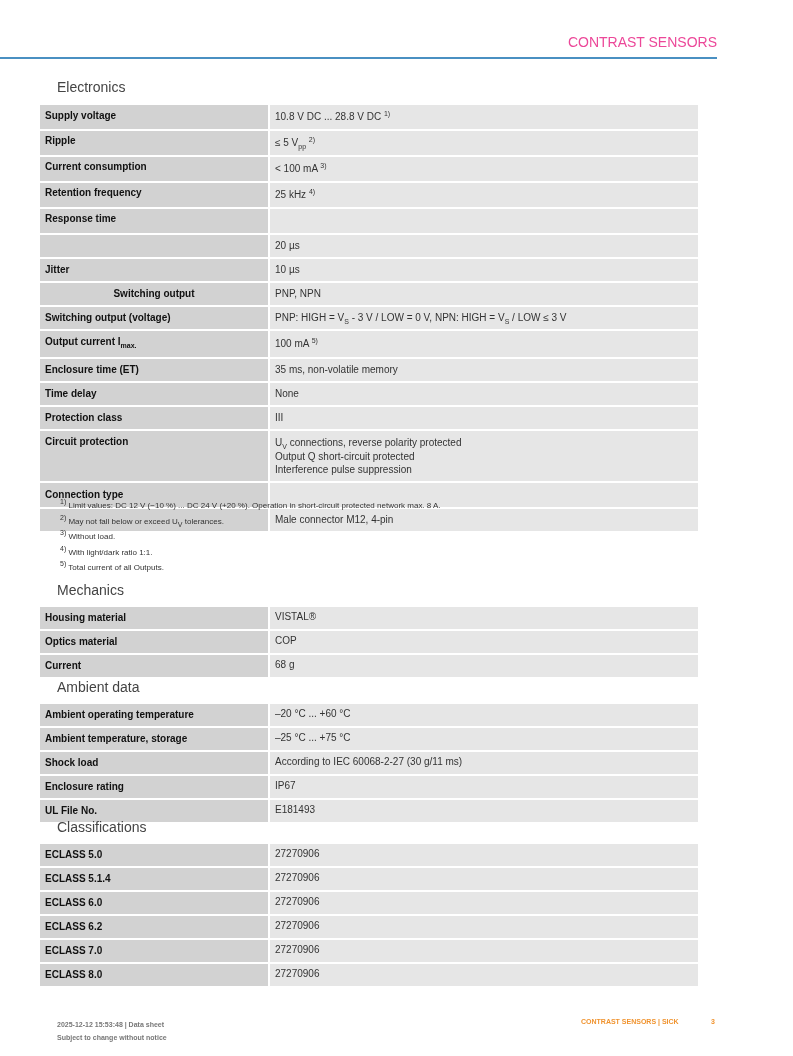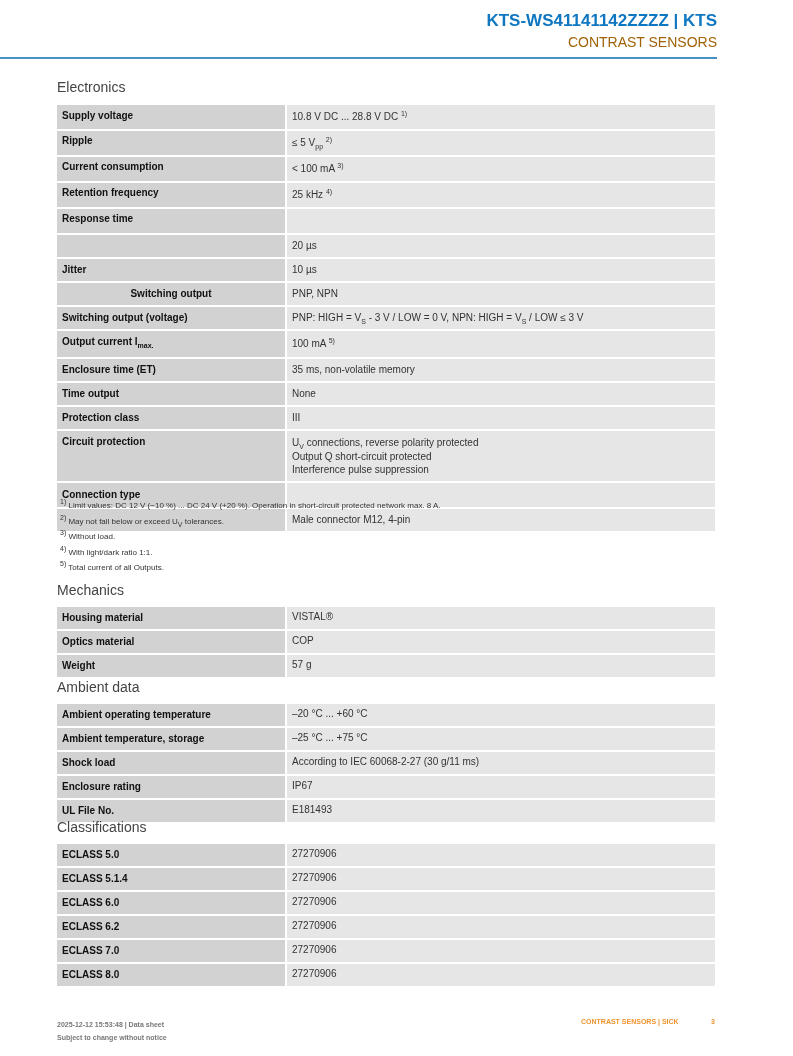--- a/index.html
+++ b/index.html
@@ -1,38 +1,37 @@
 <!DOCTYPE html>
 <html><head>
   <meta charset="utf-8">
   <style>
     html, body { margin: 0; padding: 0; background: #ffffff; }
     body { width: 793px; height: 1056px; position: relative; overflow: hidden;
       font-family: "Liberation Sans", sans-serif; color: #222; }
     .header { position: absolute; top: 0; left: 0; width: 717px; height: 57px; border-bottom: 2px solid #4a90c2; }
     .title { position: absolute; right: 0; top: 11px; font-size: 17px; font-weight: bold; color: #0f77c1; white-space: nowrap; }
-    .subtitle { position: absolute; right: 0; top: 34px; font-size: 14px; color: #a16207; white-space: nowrap; }
+    .subtitle { position: absolute; right: 0; top: 34px; font-size: 14px; color: #ec4899; white-space: nowrap; }
     .section-title { position: absolute; left: 57px; font-size: 14px; color: #444; }
-    table.spec { position: absolute; left: 55px; width: 662px; border-collapse: collapse; font-size: 10px; }
+    table.spec { position: absolute; left: 38px; width: 662px; border-collapse: collapse; font-size: 10px; }
     table.spec td { border: 2px solid #fff; padding: 0 5px; vertical-align: top; }
     table.spec td.k { width: 218px; background: #d2d2d2; font-weight: bold; color: #111; }
     table.spec td.v { background: #e6e6e6; color: #333; padding-left: 5px; }
     table.spec tr td { height: 18px; line-height: 18px; }
     sup { font-size: 7px; line-height: 0; }
     sub { font-size: 7px; line-height: 0; }
     .footnotes { position: absolute; left: 60px; top: 498px; font-size: 8px; color: #333; line-height: 15.5px; }
     .footer-left { position: absolute; left: 57px; top: 1018px; font-size: 7px; font-weight: bold; color: #777; line-height: 13px; }
     .footer-right { position: absolute; left: 581px; top: 1018px; font-size: 7px; font-weight: bold; color: #f0932e; }
     .page-num { position: absolute; left: 711px; top: 1018px; font-size: 7px; font-weight: bold; color: #f0932e; }
   </style>
 </head>
 <body>
 
 <div class="header">
-  <div class="title">KTS-WS41141142ZZZZ | KTS</div>
   <div class="subtitle">CONTRAST SENSORS</div>
 </div>
 
 <div class="section-title" style="top:79px;">Electronics</div>
 <table class="spec" style="top:103px;">
   <tbody>
       <tr style="height:24px;">
     <td class="k" style="height:22px;line-height:22px;">Supply voltage</td>
     <td class="v" style="line-height:24px;"><span>10.8 V DC ... 28.8 V DC</span> <sup>1)</sup></td>
   </tr>
@@ -70,21 +69,21 @@
   </tr>
   <tr>
     <td class="k" style="height:21px;line-height:22px;">Output current I<sub>max.</sub></td>
     <td class="v" style="line-height:26px;"><span>100 mA</span> <sup>5)</sup></td>
   </tr>
   <tr>
     <td class="k" style="height:19px;line-height:22px;">Enclosure time (ET)</td>
     <td class="v" style="line-height:22px;">35 ms, non-volatile memory</td>
   </tr>
   <tr>
-    <td class="k" style="height:19px;line-height:22px;">Time output</td>
+    <td class="k" style="height:19px;line-height:22px;">Time delay</td>
     <td class="v" style="line-height:22px;">None</td>
   </tr>
   <tr>
     <td class="k" style="height:19px;line-height:22px;">Protection class</td>
     <td class="v" style="line-height:22px;">III</td>
   </tr>
   <tr>
     <td class="k" style="height:44px;line-height:22px;">Circuit protection</td>
     <td class="v" style="line-height:13.5px;padding-top:5px;padding-bottom:4px;">
       <div>U<sub>V</sub> connections, reverse polarity protected</div>
@@ -116,22 +115,22 @@
   <tbody>
       <tr>
     <td class="k" style="height:18px;line-height:22px;">Housing material</td>
     <td class="v" style="line-height:20px;">VISTAL®</td>
   </tr>
   <tr>
     <td class="k" style="height:18px;line-height:22px;">Optics material</td>
     <td class="v" style="line-height:20px;">COP</td>
   </tr>
   <tr>
-    <td class="k" style="height:18px;line-height:22px;">Weight</td>
-    <td class="v" style="line-height:20px;">57 g</td>
+    <td class="k" style="height:18px;line-height:22px;">Current</td>
+    <td class="v" style="line-height:20px;">68 g</td>
   </tr>
 </tbody>
   </table>
 
 <div class="section-title" style="top:679px;">Ambient data</div>
 <table class="spec" style="top:702px;">
   <tbody>
       <tr>
     <td class="k" style="height:18px;line-height:22px;">Ambient operating temperature</td>
     <td class="v" style="line-height:20px;">–20 °C ... +60 °C</td>

